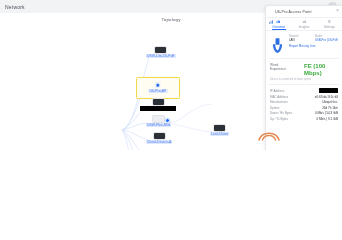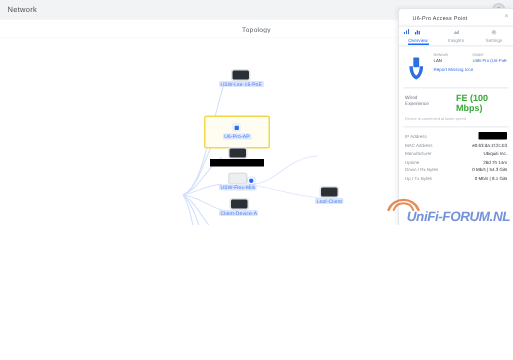--- a/index.html
+++ b/index.html
@@ -342,15 +342,14 @@
         <div class="dval">0 Mb/s  |  9.1 GiB</div>
       </div>
     </div>
 
   </div>
 
   <svg class="wm-arc" width="22" height="12" viewBox="0 0 22 12">
     <path d="M1 11 C 4 2, 18 2, 21 11" fill="none" stroke="#e07a3a" stroke-width="1.6" stroke-linecap="round"></path>
     <path d="M4.5 11 C 6.5 5, 15.5 5, 17.5 11" fill="none" stroke="#e07a3a" stroke-width="1.4" stroke-linecap="round"></path>
   </svg>
-  <div class="watermark">UniFi-FORUM.NL</div>
 
 </div>
 
 </body></html>

